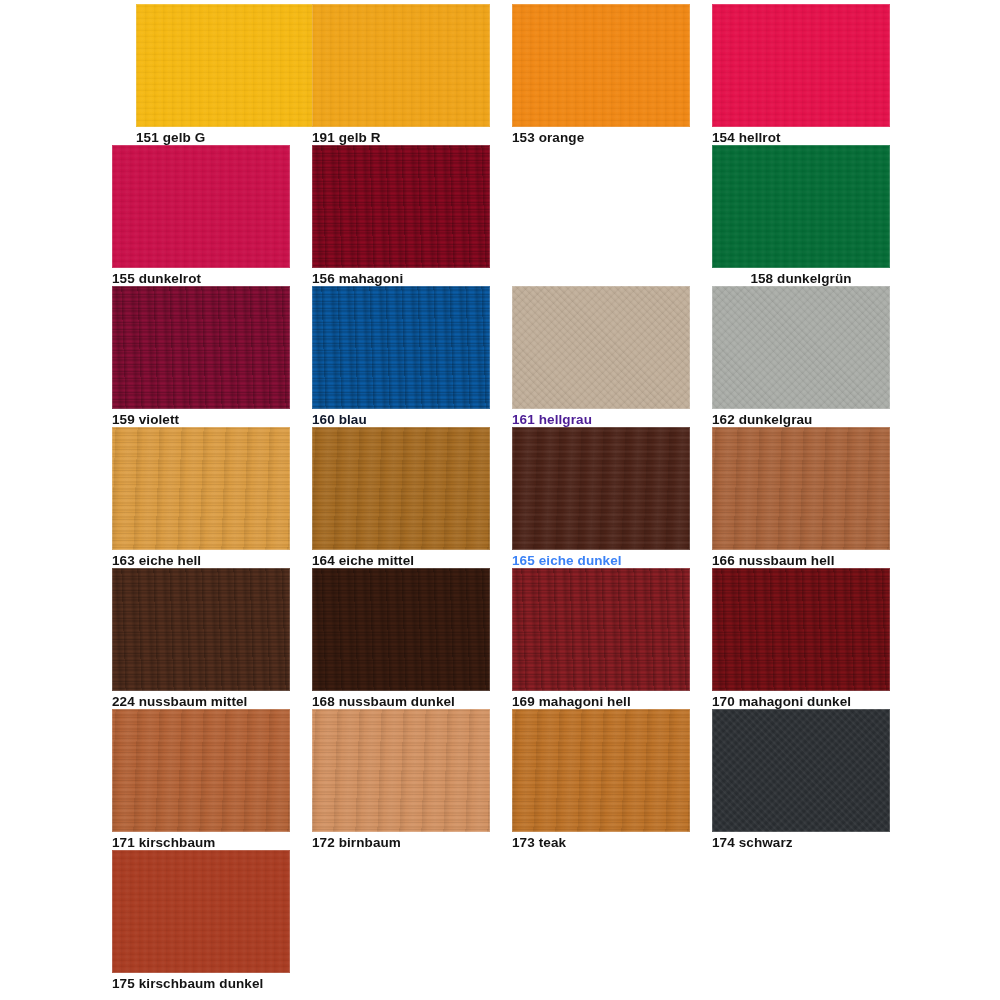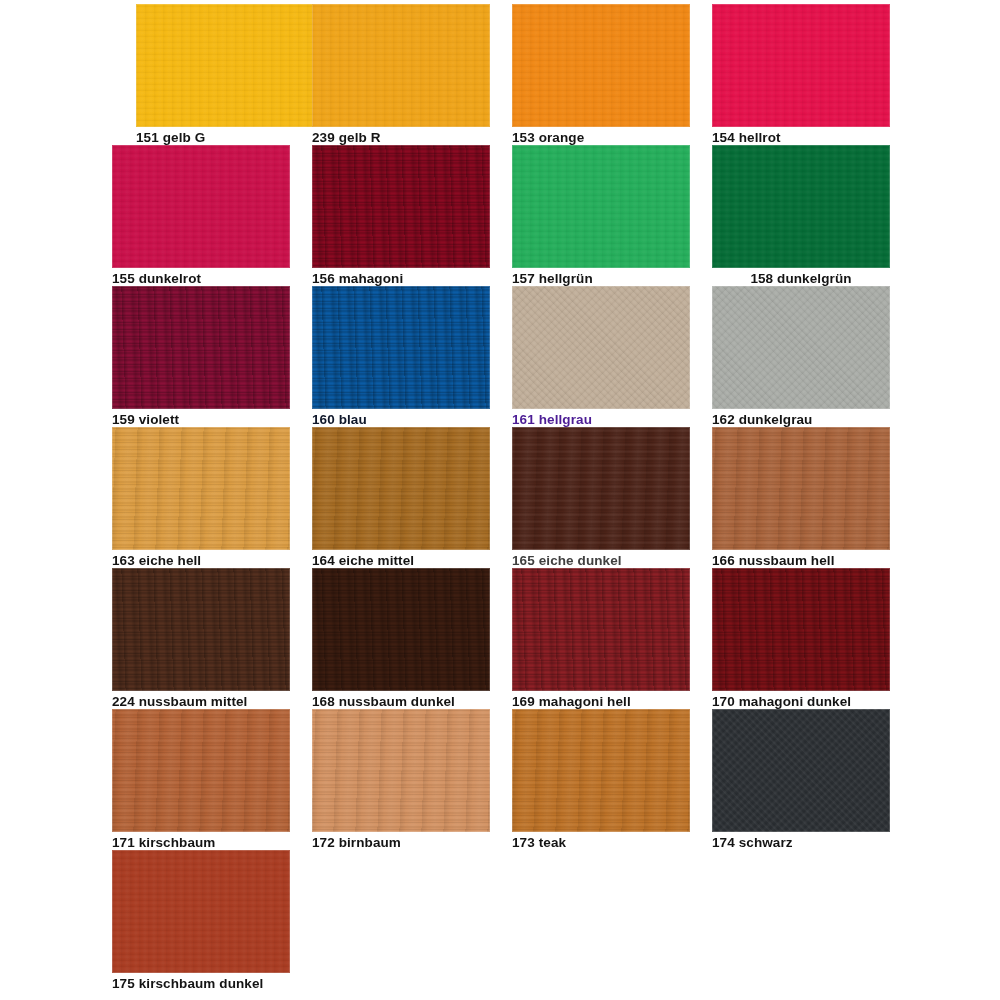--- a/index.html
+++ b/index.html
@@ -154,21 +154,21 @@
     <div class="swatch-cell" style="left: 112px; top: 4px; padding-left: 24px;">
       <div class="swatch" style="width: 178px; height: 123px; background-color: rgb(245, 185, 19);">
         <div class="tex fibre"></div>
       </div>
       <div class="swatch-label" style="color: rgb(20, 20, 20);">151 gelb G</div>
     </div>
     <div class="swatch-cell" style="left: 312px; top: 4px;">
       <div class="swatch" style="width: 178px; height: 123px; background-color: rgb(239, 164, 25);">
         <div class="tex fibre"></div>
       </div>
-      <div class="swatch-label" style="color: rgb(20, 20, 20);">239 gelb R</div>
+      <div class="swatch-label" style="color: rgb(20, 20, 20);">191 gelb R</div>
     </div>
     <div class="swatch-cell" style="left: 512px; top: 4px;">
       <div class="swatch" style="width: 178px; height: 123px; background-color: rgb(240, 136, 21);">
         <div class="tex fibre"></div>
       </div>
       <div class="swatch-label" style="color: rgb(20, 20, 20);">153 orange</div>
     </div>
     <div class="swatch-cell" style="left: 712px; top: 4px;">
       <div class="swatch" style="width: 178px; height: 123px; background-color: rgb(228, 17, 75);">
         <div class="tex fibre"></div>
@@ -179,26 +179,20 @@
       <div class="swatch" style="width: 178px; height: 123px; background-color: rgb(201, 16, 74);">
         <div class="tex fibre"></div>
       </div>
       <div class="swatch-label" style="color: rgb(20, 20, 20);">155 dunkelrot</div>
     </div>
     <div class="swatch-cell" style="left: 312px; top: 145px;">
       <div class="swatch" style="width: 178px; height: 123px; background-color: rgb(140, 10, 34);">
         <div class="tex mottle"></div>
       </div>
       <div class="swatch-label" style="color: rgb(20, 20, 20);">156 mahagoni</div>
-    </div>
-    <div class="swatch-cell" style="left: 512px; top: 145px;">
-      <div class="swatch" style="width: 178px; height: 123px; background-color: rgb(37, 174, 91);">
-        <div class="tex fibre"></div>
-      </div>
-      <div class="swatch-label" style="color: rgb(20, 20, 20);">157 hellgrün</div>
     </div>
     <div class="swatch-cell" style="left: 712px; top: 145px; text-align: center;">
       <div class="swatch" style="width: 178px; height: 123px; background-color: rgb(5, 108, 54);">
         <div class="tex fibre"></div>
       </div>
       <div class="swatch-label" style="color: rgb(20, 20, 20);">158 dunkelgrün</div>
     </div>
     <div class="swatch-cell" style="left: 112px; top: 286px;">
       <div class="swatch" style="width: 178px; height: 123px; background-color: rgb(138, 16, 56);">
         <div class="tex mottle"></div>
@@ -232,21 +226,21 @@
     <div class="swatch-cell" style="left: 312px; top: 427px;">
       <div class="swatch" style="width: 178px; height: 123px; background-color: rgb(164, 106, 33);">
         <div class="tex wood"></div>
       </div>
       <div class="swatch-label" style="color: rgb(20, 20, 20);">164 eiche mittel</div>
     </div>
     <div class="swatch-cell" style="left: 512px; top: 427px;">
       <div class="swatch" style="width: 178px; height: 123px; background-color: rgb(76, 35, 24);">
         <div class="tex wood"></div>
       </div>
-      <div class="swatch-label" style="color: #404040;">165 eiche dunkel</div>
+      <div class="swatch-label" style="color: #3b82f6;">165 eiche dunkel</div>
     </div>
     <div class="swatch-cell" style="left: 712px; top: 427px;">
       <div class="swatch" style="width: 178px; height: 123px; background-color: rgb(169, 100, 60);">
         <div class="tex wood"></div>
       </div>
       <div class="swatch-label" style="color: rgb(20, 20, 20);">166 nussbaum hell</div>
     </div>
     <div class="swatch-cell" style="left: 112px; top: 568px;">
       <div class="swatch" style="width: 178px; height: 123px; background-color: rgb(85, 48, 31);">
         <div class="tex mottle"></div>

